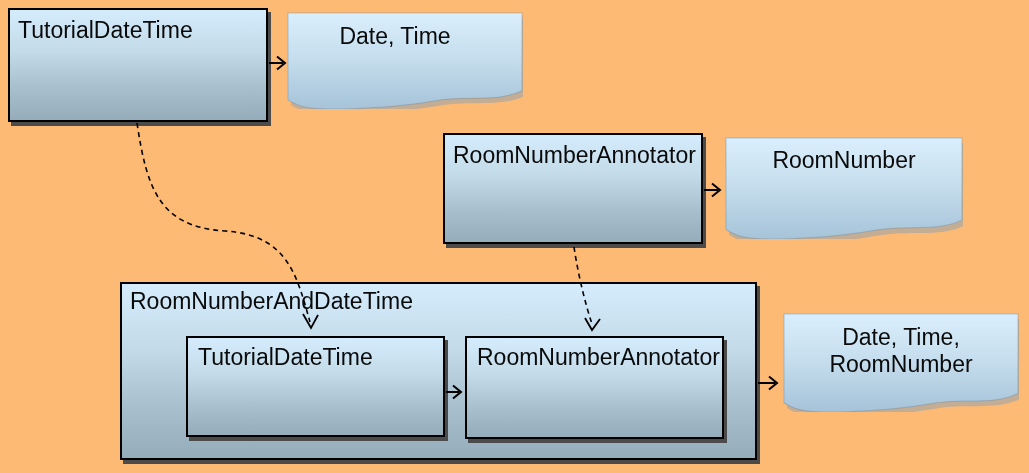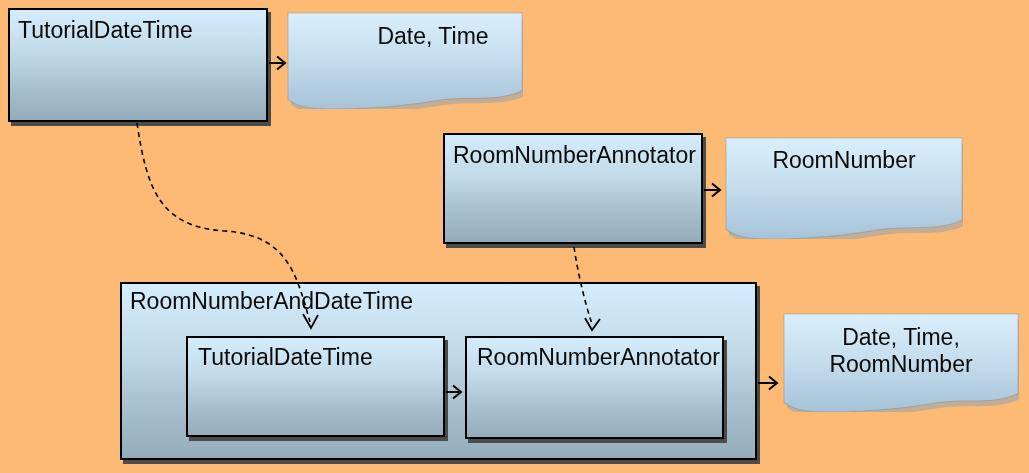--- a/index.html
+++ b/index.html
@@ -88,21 +88,21 @@
   </div>
 
   <div class="box" style="left:186px; top:336px; width:259px; height:101px; padding:6px 0 0 10px;">
     <div class="box-label">TutorialDateTime</div>
   </div>
 
   <div class="box" style="left:465px; top:336px; width:259px; height:103px; padding:6px 0 0 10px;">
     <div class="box-label">RoomNumberAnnotator</div>
   </div>
 
-  <div class="doc-label" style="left:287px; top:23px; width:216px;margin-left:38px;">Date, Time</div>
+  <div class="doc-label" style="left:287px; top:23px; width:216px;">Date, Time</div>
 
   <div class="doc-label" style="left:725px; top:147px; width:238px;">RoomNumber</div>
 
   <div class="doc-label" style="left:783px; top:324px; width:236px;"><span>Date, Time,</span><br><span>RoomNumber</span></div>
 
   <svg id="arrows" viewBox="0 0 1029 473">
 
     <g stroke="#000" stroke-width="2" fill="none">
       <line x1="269" y1="63" x2="283" y2="63"></line>
       <polyline points="277,56.5 285,63 277,69.5"></polyline>

